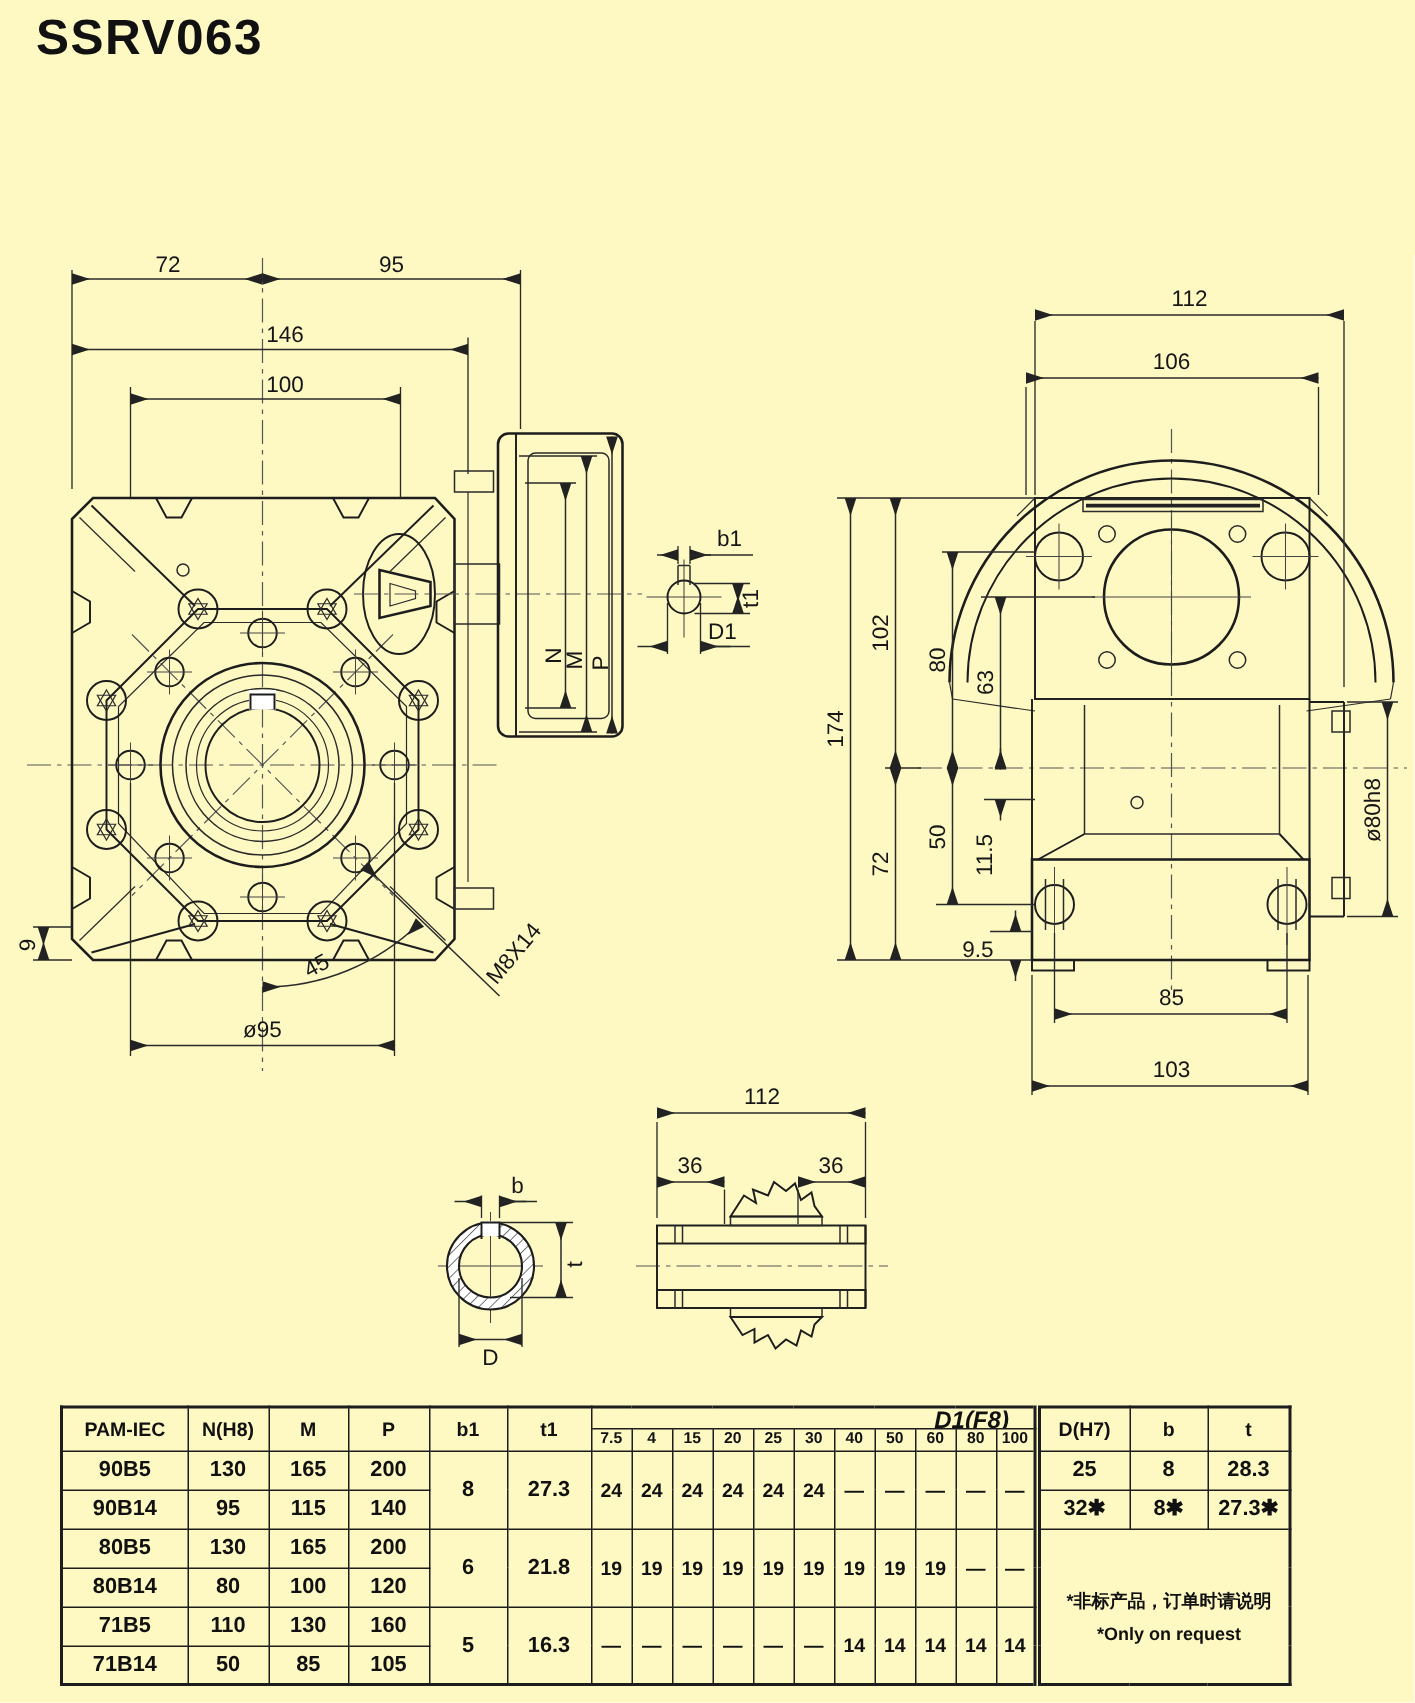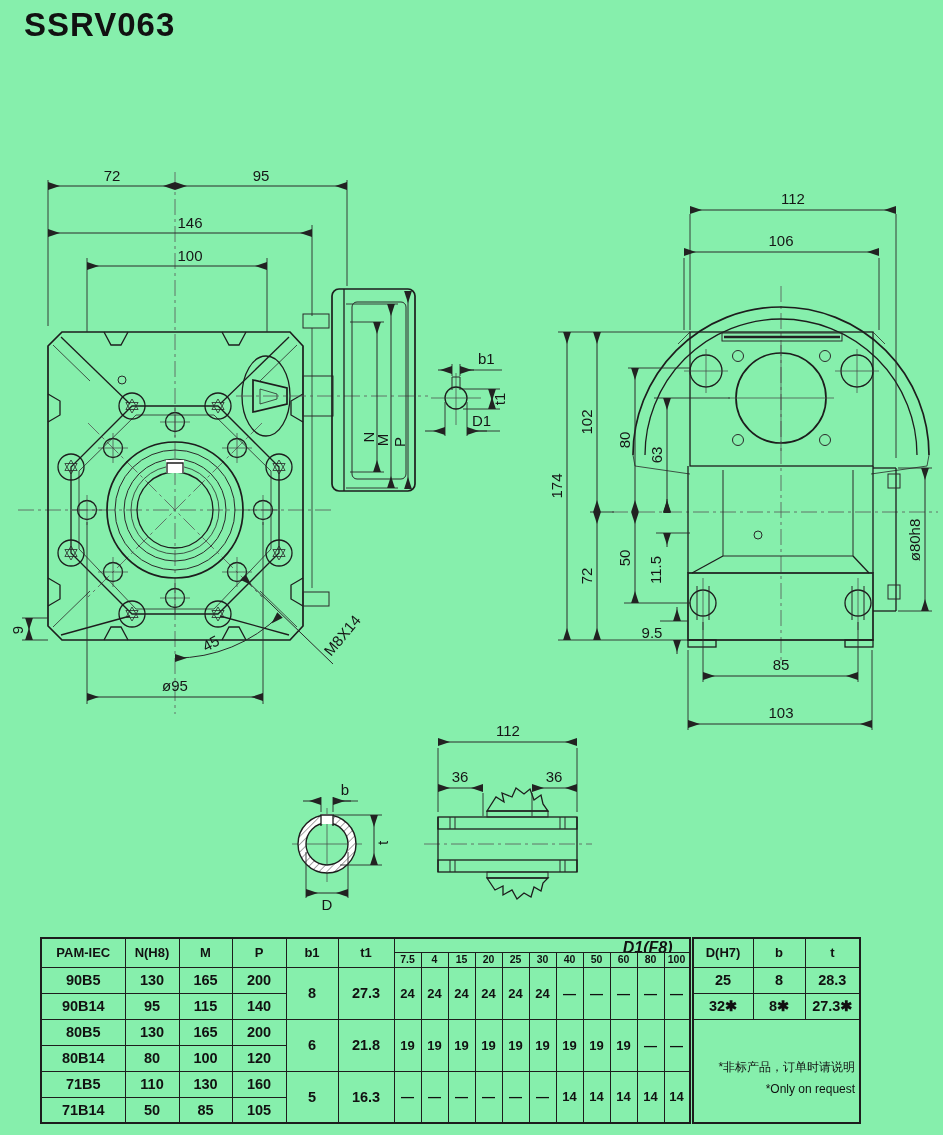--- a/index.html
+++ b/index.html
@@ -1,16 +1,16 @@
 <!DOCTYPE html>
 <html><head>
 <meta charset="utf-8">
 <style>
   html,body{margin:0;padding:0;background:#fff;}
-  .page{position:relative;width:943px;height:1135px;background:#86efac;overflow:hidden;
+  .page{position:relative;width:943px;height:1135px;background:#fef9c3;overflow:hidden;
         font-family:"Liberation Sans",sans-serif;color:#111;}
   .title{position:absolute;left:24px;top:6px;font-size:33px;font-weight:700;letter-spacing:1px;}
   svg.drawing{position:absolute;left:0;top:0;}
   .o2{fill:none;stroke:#1d1d1d;stroke-width:1.7;}
   .o15{fill:none;stroke:#1d1d1d;stroke-width:1.3;}
   .o1{fill:none;stroke:#2a2a2a;stroke-width:1;}
   .thin{fill:none;stroke:#2a2a2a;stroke-width:0.8;}
   .dim{fill:none;stroke:#2a2a2a;stroke-width:1;}
   .ext{stroke:#2a2a2a;stroke-width:0.9;}
   .cl{stroke:#555;stroke-width:0.8;stroke-dasharray:16 4 3 4;fill:none;}
@@ -23,22 +23,22 @@
               font-weight:700;font-size:14px;line-height:1;white-space:nowrap;overflow:hidden;color:#111;}
   .spec-table tr.h1{height:14px;} .spec-table tr.h2{height:15px;} .spec-table tr.br{height:26px;}
   .spec-table tr.h1 th{font-size:13px;}
   .spec-table tr.h2 th{font-size:10.5px;}
   .spec-table td{font-size:14.5px;}
   .spec-table td.rc{font-size:13px;}
   .rhead{position:relative;}
   .rhead .rlabel{position:absolute;left:62px;top:1px;font-size:10.5px;margin-top:20px;}
   .rhead .dlabel{position:absolute;right:16px;top:1px;font-size:16px;font-style:italic;}
   .dbl{border-left:5px double #1d1d1d !important;}
-  td.note{text-align:right;vertical-align:top;padding:36px 4px 0 10px;font-size:12px;
-          line-height:1.9;white-space:normal;font-weight:400;}
+  td.note{text-align:center;vertical-align:top;padding:36px 4px 0 10px;font-size:12px;
+          line-height:1.9;white-space:normal;font-weight:700;}
 </style>
 </head>
 <body>
 
 <div class="page">
 
   <div class="title">SSRV063</div>
 
   <svg class="drawing" width="943" height="935" viewBox="0 0 943 935">
     <defs>

